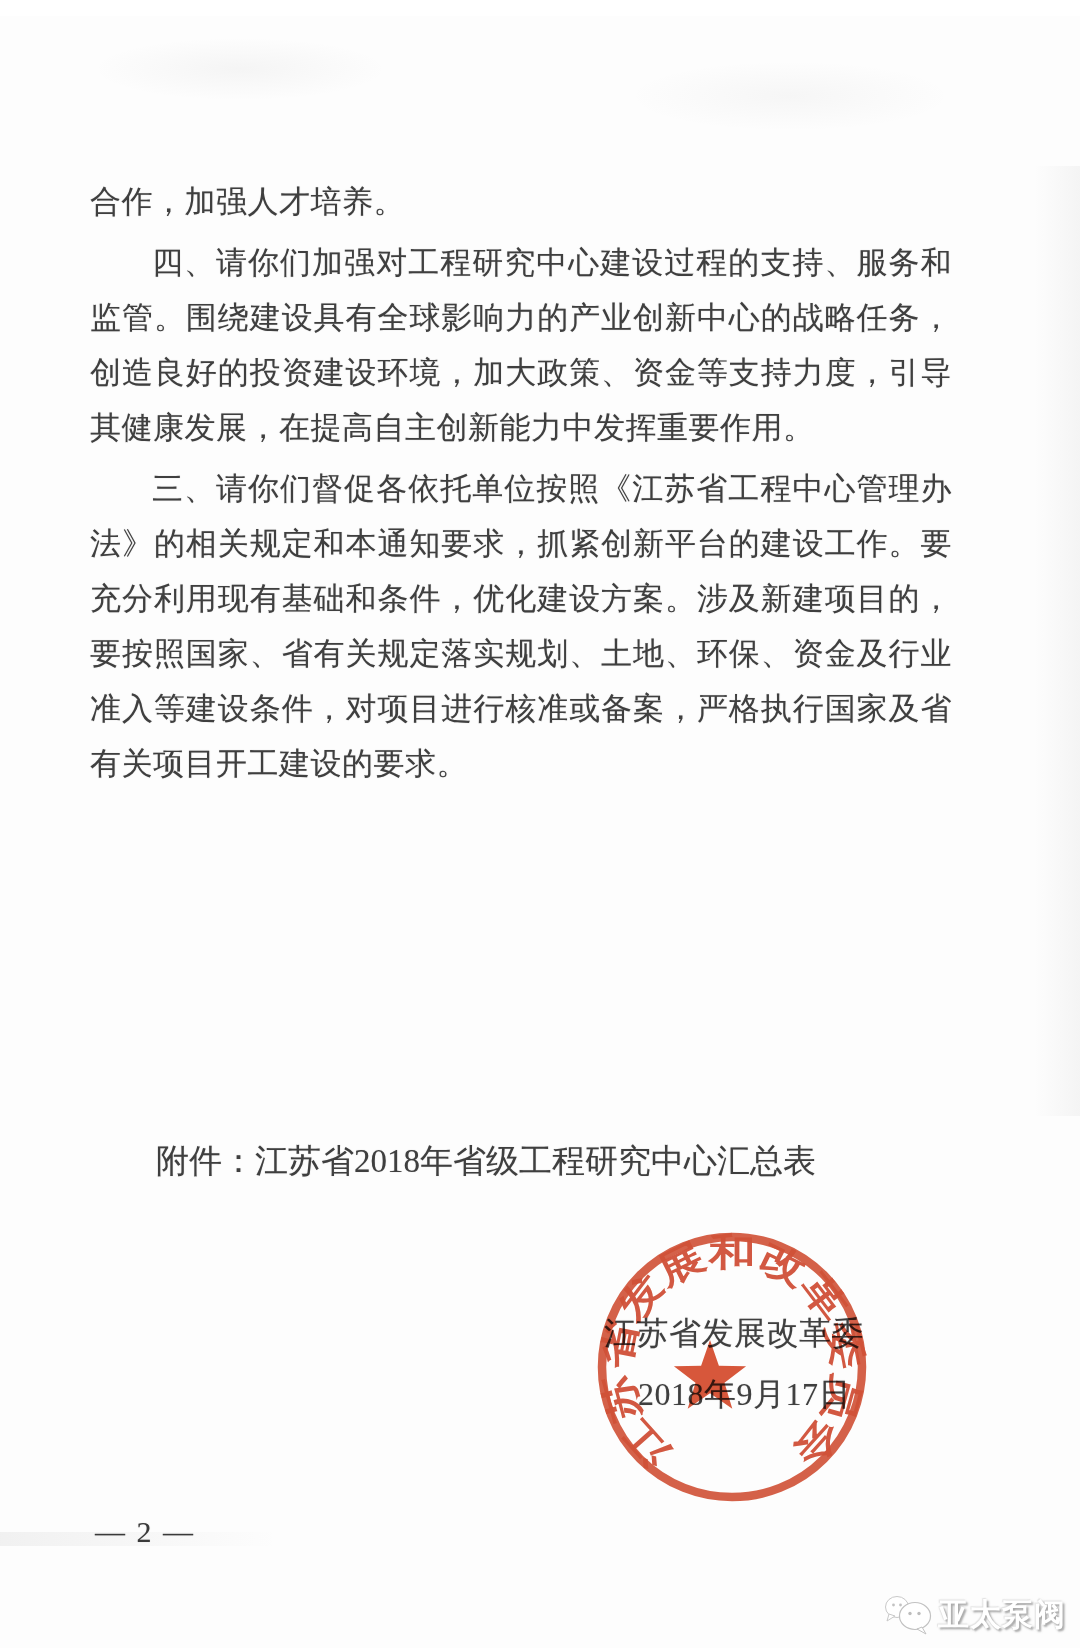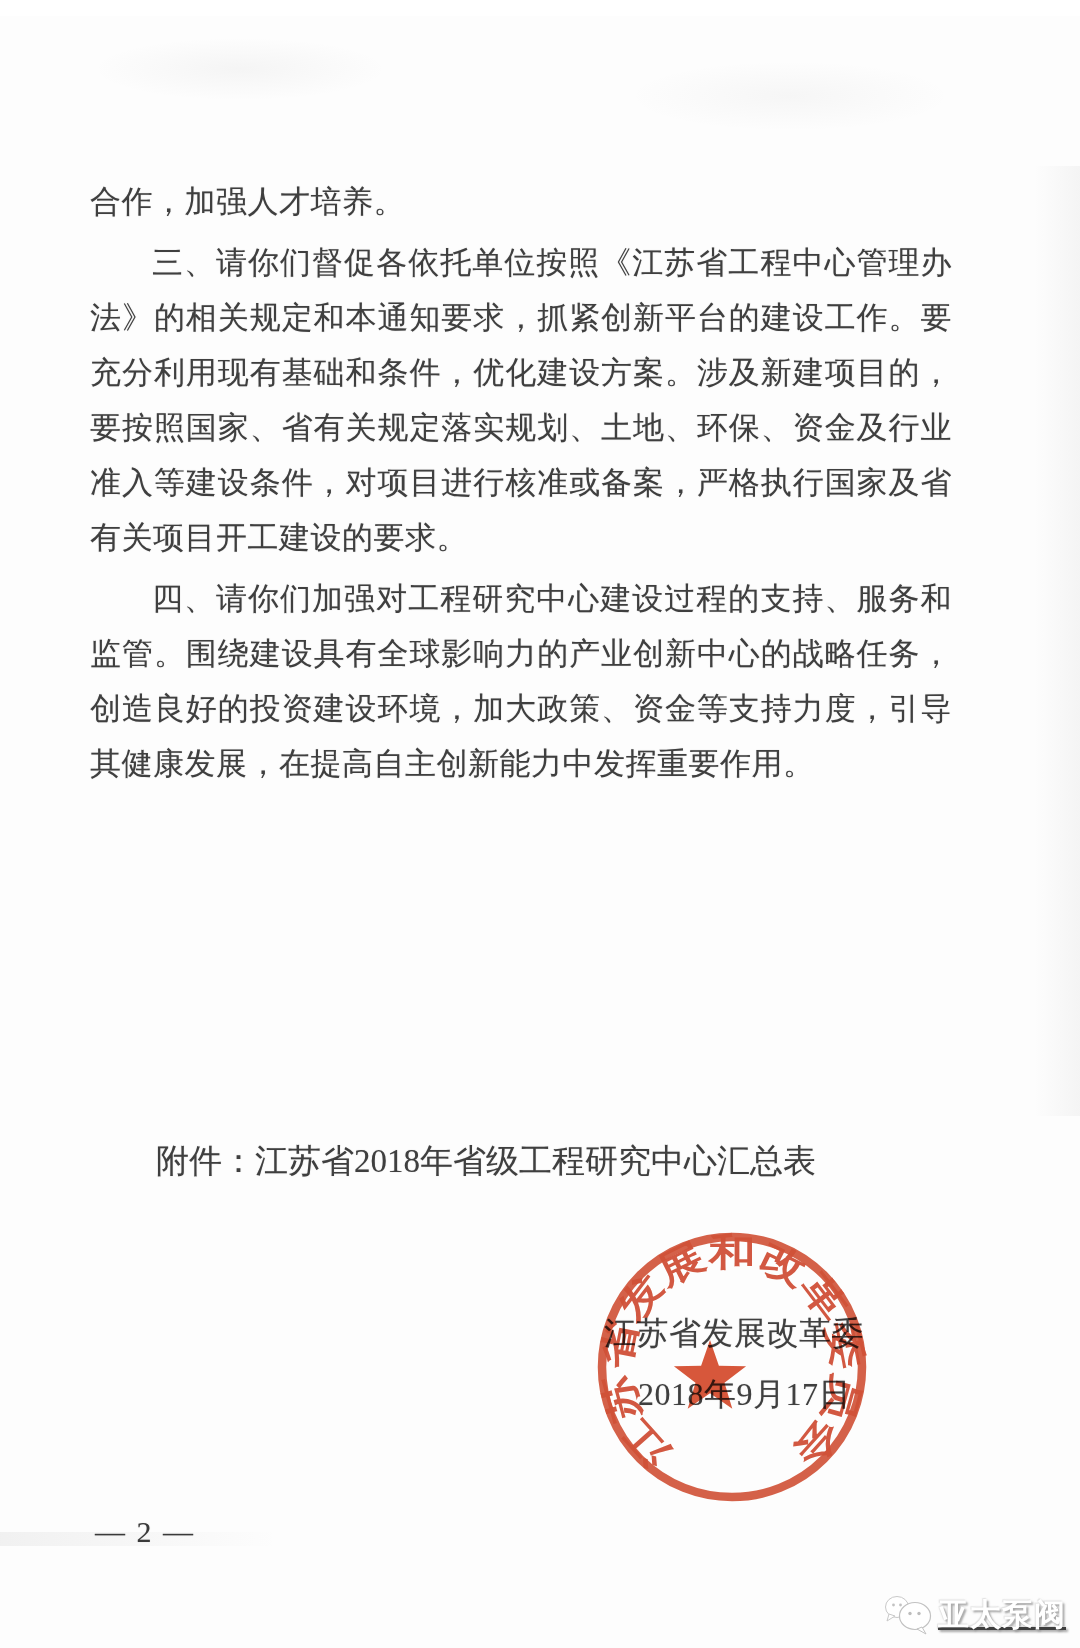--- a/index.html
+++ b/index.html
@@ -83,21 +83,20 @@
     letter-spacing: 2px;
     color: #3a3a3a;
     text-shadow: 0 0 1px rgba(70,70,70,0.3);
   }
 
   .watermark {
     position: absolute;
     left: 884px; top: 1578px;
     display: flex;
     gap: 6px;
-    text-decoration: underline;
   }
   .watermark .wm-text {
     font-family: "Liberation Sans", "DejaVu Sans", sans-serif;
     font-size: 31px;
     font-weight: bold;
     letter-spacing: 1px;
     color: #ffffff;
     text-shadow: 2px 2px 2px rgba(150,150,150,0.8), -1px -1px 1px rgba(215,215,215,0.6), 0 0 2px rgba(190,190,190,0.5);
   }
 </style>
@@ -106,22 +105,22 @@
 
 <div class="page">
 
   <div class="artifact a-top1"></div>
   <div class="artifact a-top2"></div>
   <div class="artifact a-right"></div>
   <div class="artifact a-bottom"></div>
 
   <div class="body-text">
     <p>合作，加强人才培养。</p>
+    <p class="indent">四、请你们加强对工程研究中心建设过程的支持、服务和监管。围绕建设具有全球影响力的产业创新中心的战略任务，创造良好的投资建设环境，加大政策、资金等支持力度，引导其健康发展，在提高自主创新能力中发挥重要作用。</p>
     <p class="indent">三、请你们督促各依托单位按照《江苏省工程中心管理办法》的相关规定和本通知要求，抓紧创新平台的建设工作。要充分利用现有基础和条件，优化建设方案。涉及新建项目的，要按照国家、省有关规定落实规划、土地、环保、资金及行业准入等建设条件，对项目进行核准或备案，严格执行国家及省有关项目开工建设的要求。</p>
-    <p class="indent">四、请你们加强对工程研究中心建设过程的支持、服务和监管。围绕建设具有全球影响力的产业创新中心的战略任务，创造良好的投资建设环境，加大政策、资金等支持力度，引导其健康发展，在提高自主创新能力中发挥重要作用。</p>
   </div>
 
   <div class="attachment">附件：江苏省2018年省级工程研究中心汇总表</div>
 
   <div class="sig-org">江苏省发展改革委</div>
   <div class="sig-date">2018年9月17日</div>
 
   <svg class="seal" viewBox="0 0 280 280" aria-hidden="true">
     <defs>
       <path id="sealArc" d="M 81.5,223.5 A 102,102 0 1 1 198.5,223.5" fill="none"></path>

